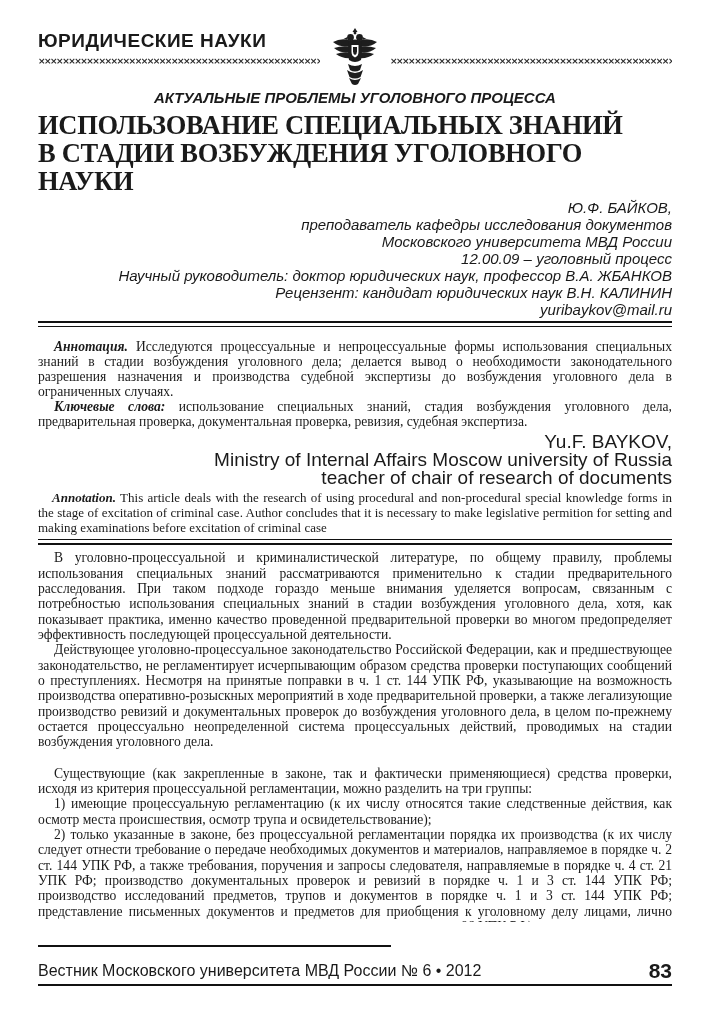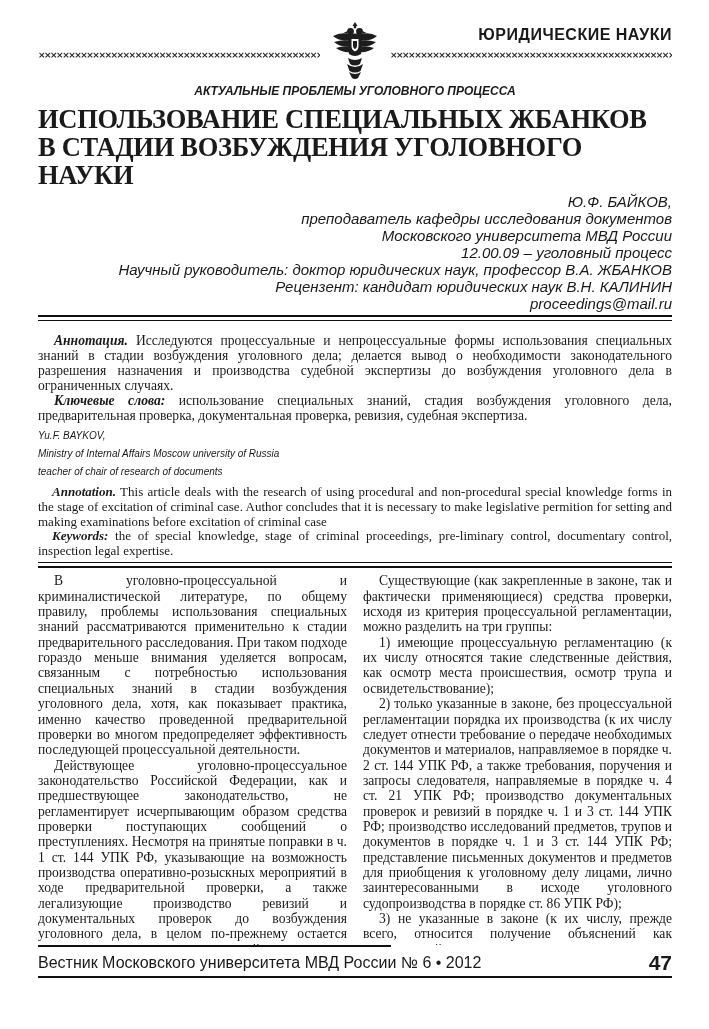--- a/index.html
+++ b/index.html
@@ -5,36 +5,36 @@
   html,body{margin:0;padding:0;background:#888;}
   .page{
     width:709px;height:1029px;background:#fff;color:#1a1a1a;
     box-sizing:border-box;padding:20px 37px 0 38px;
     position:relative;overflow:hidden;margin:0 auto;
     font-family:"Liberation Serif",serif;
   }
   
   .rubric{
     font-family:"Liberation Sans",sans-serif;font-weight:700;
-    font-size:16px;line-height:22px;text-align:right;margin-top:4px;
+    font-size:19px;line-height:22px;text-align:left;margin-top:10px;
     letter-spacing:.5px;
   }
   .divider-row{margin-top:3px;height:12px;display:flex;align-items:center;}
   .chain{
     flex:1;height:9px;overflow:hidden;white-space:nowrap;
     font-family:"DejaVu Sans",sans-serif;font-weight:700;
     font-size:9px;line-height:8px;letter-spacing:-1.5px;color:#2a2a2a;
   }
   .emblem-box{position:relative;width:70px;height:12px;flex:0 0 auto;}
   .emblem-box svg{position:absolute;left:50%;top:-27px;transform:translateX(-50%);}
   
   .section-heading{
     margin-top:22px;text-align:center;
     font-family:"Liberation Sans",sans-serif;font-style:italic;font-weight:700;
-    font-size:12px;line-height:17px;
+    font-size:15px;line-height:17px;
   }
   .main-title{
     margin-top:5px;font-weight:700;font-size:26.5px;line-height:28px;
     font-family:"Liberation Serif",serif;letter-spacing:-.3px;text-align:left;
   }
   .authors{
     margin-top:4px;text-align:right;
     font-family:Liberation Sans, sans-serif;font-style:italic;
     font-size:15px;line-height:17px;
   }
@@ -43,35 +43,35 @@
   
   .abstract-ru p, .abstract-en p{margin:0;text-align:justify;}
   .abstract-ru{margin-top:13px;font-size:13.6px;line-height:14.9px;}
   .abstract-ru p{text-indent:16px;}
   .lead{font-weight:700;font-style:italic;}
   .title-en{
     margin-top:7px;text-align:center;font-weight:700;
     font-size:17.5px;line-height:21px;letter-spacing:.2px;
   }
   .authors-en{
-    margin-top:4px;text-align:left;
-    font-family:"Liberation Sans",sans-serif;font-style:italic;
-    font-size:10px;line-height:18px;
+    margin-top:4px;text-align:right;
+    font-family:"Liberation Sans",sans-serif;
+    font-size:19px;line-height:18px;
   }
   .abstract-en{margin-top:4px;font-size:13px;line-height:14.6px;}
   .abstract-en p{text-indent:14px;}
   
-  .columns{display:flex;gap:16px;margin-top:5px;height:372px;overflow:hidden;}
+  .columns{display:flex;gap:16px;margin-top:5px;height:372px;overflow:hidden;flex-direction:column;}
   .col{flex:1;font-size:13.6px;line-height:15.35px;text-align:justify;}
   .col p{margin:0;text-indent:16px;}
   
   .footer{position:absolute;left:38px;right:37px;top:945px;}
   .footer-rule-top{width:353px;border-top:2px solid #111;}
   .footer-row{display:flex;justify-content:space-between;align-items:flex-end;padding:0 0 3px;}
-  .journal{font-family:"Liberation Sans",sans-serif;font-size:16px;line-height:20px;padding-top:6px;}
+  .journal{font-family:"Liberation Sans",sans-serif;font-size:16px;line-height:20px;padding-top:14px;}
   .pagenum{font-family:"Liberation Sans",sans-serif;font-weight:700;font-size:21px;line-height:21px;}
   .footer-rule-bottom{border-top:2px solid #111;}
 </style>
 </head>
 <body>
 
 <div class="page">
 
   <div class="rubric">ЮРИДИЧЕСКИЕ НАУКИ</div>
 
@@ -100,51 +100,50 @@
           <path d="M17 50 Q23 54 29 50 L26 56 Q23 58 20 56 Z"></path>
         </g>
       </svg>
     </div>
     <div class="chain">××××××××××××××××××××××××××××××××××××××××××××××××××××××××××××××××××××××××××××××××××××××××××××××××××××××××××××××××××××××××</div>
   </div>
 
   <div class="section-heading">АКТУАЛЬНЫЕ ПРОБЛЕМЫ УГОЛОВНОГО ПРОЦЕССА</div>
 
   <h1 class="main-title" style="margin:5px 0 0;">
-    <span>ИСПОЛЬЗОВАНИЕ СПЕЦИАЛЬНЫХ ЖБАНКОВ</span><br>
+    <span>ИСПОЛЬЗОВАНИЕ СПЕЦИАЛЬНЫХ ЗНАНИЙ</span><br>
     <span>В СТАДИИ ВОЗБУЖДЕНИЯ УГОЛОВНОГО НАУКИ</span>
   </h1>
 
   <div class="authors">
     <div>Ю.Ф. БАЙКОВ,</div>
     <div>преподаватель кафедры исследования документов</div>
     <div>Московского университета МВД России</div>
     <div>12.00.09 – уголовный процесс</div>
     <div>Научный руководитель: доктор юридических наук, профессор В.А. ЖБАНКОВ</div>
     <div>Рецензент: кандидат юридических наук В.Н. КАЛИНИН</div>
-    <div>proceedings@mail.ru</div>
+    <div>yuribaykov@mail.ru</div>
   </div>
 
   <div class="rule-a"></div>
 
   <div class="abstract-ru">
     <p><span class="lead">Аннотация.</span><span> Исследуются процессуальные и непроцессуальные формы использования специальных знаний в стадии возбуждения уголовного дела; делается вывод о необходимости законодательного разрешения назначения и производства судебной экспертизы до возбуждения уголовного дела в ограниченных случаях.</span></p>
     <p><span class="lead">Ключевые слова:</span><span> использование специальных знаний, стадия возбуждения уголовного дела, предварительная проверка, документальная проверка, ревизия, судебная экспертиза.</span></p>
   </div>
 
 
   <div class="authors-en">
     <div>Yu.F. BAYKOV,</div>
     <div>Ministry of Internal Affairs Moscow university of Russia</div>
     <div>teacher of chair of research of documents</div>
   </div>
 
   <div class="abstract-en">
     <p><span class="lead">Annotation.</span><span> This article deals with the research of using procedural and non-procedural special knowledge forms in the stage of excitation of criminal case. Author concludes that it is necessary to make legislative permition for setting and making examinations before excitation of criminal case</span></p>
-    <p><span class="lead">Keywords:</span><span> the of special knowledge, stage of criminal proceedings, pre-liminary control, documentary control, inspection legal expertise.</span></p>
   </div>
 
   <div class="rule-b"></div>
 
   <div class="columns">
     <div class="col">
       <p>В уголовно-процессуальной и криминалистической литературе, по общему правилу, проблемы использования специальных знаний рассматриваются применительно к стадии предварительного расследования. При таком подходе гораздо меньше внимания уделяется вопросам, связанным с потребностью использования специальных знаний в стадии возбуждения уголовного дела, хотя, как показывает практика, именно качество проведенной предварительной проверки во многом предопределяет эффективность последующей процессуальной деятельности.</p>
       <p>Действующее уголовно-процессуальное законодательство Российской Федерации, как и предшествующее законодательство, не регламентирует исчерпывающим образом средства проверки поступающих сообщений о преступлениях. Несмотря на принятые поправки в ч. 1 ст. 144 УПК РФ, указывающие на возможность производства оперативно-розыскных мероприятий в ходе предварительной проверки, а также легализующие производство ревизий и документальных проверок до возбуждения уголовного дела, в целом по-прежнему остается процессуально неопределенной система процессуальных действий, проводимых на стадии возбуждения уголовного дела.</p>
     </div>
     <div class="col">
@@ -152,18 +151,18 @@
       <p>1) имеющие процессуальную регламентацию (к их числу относятся такие следственные действия, как осмотр места происшествия, осмотр трупа и освидетельствование);</p>
       <p>2) только указанные в законе, без процессуальной регламентации порядка их производства (к их числу следует отнести требование о передаче необходимых документов и материалов, направляемое в порядке ч. 2 ст. 144 УПК РФ, а также требования, поручения и запросы следователя, направляемые в порядке ч. 4 ст. 21 УПК РФ; производство документальных проверок и ревизий в порядке ч. 1 и 3 ст. 144 УПК РФ; производство исследований предметов, трупов и документов в порядке ч. 1 и 3 ст. 144 УПК РФ; представление письменных документов и предметов для приобщения к уголовному делу лицами, лично заинтересованными в исходе уголовного судопроизводства в порядке ст. 86 УПК РФ);</p>
       <p>3) не указанные в законе (к их числу, прежде всего, относится получение объяснений как незаменимый</p>
     </div>
   </div>
 
   <div class="footer">
     <div class="footer-rule-top"></div>
     <div class="footer-row">
       <div class="journal">Вестник Московского университета МВД России № 6 • 2012</div>
-      <div class="pagenum">47</div>
+      <div class="pagenum">83</div>
     </div>
     <div class="footer-rule-bottom"></div>
   </div>
 
 </div>
 
 </body></html>

